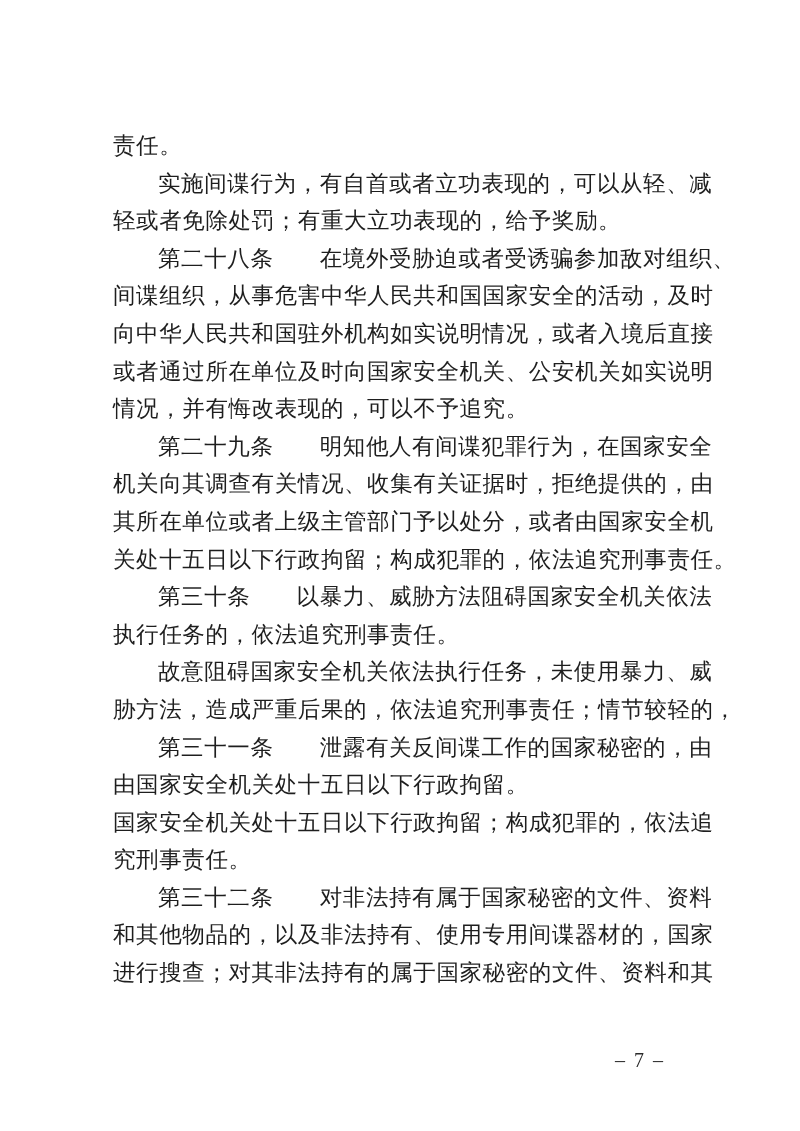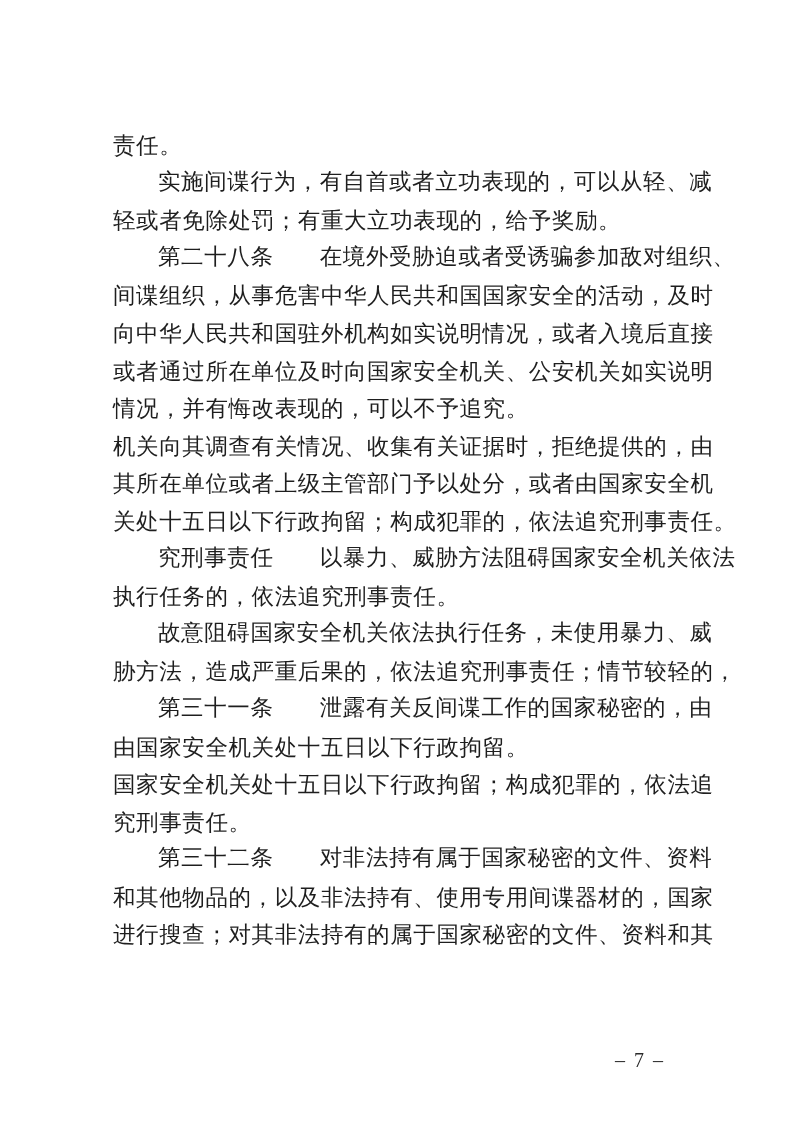--- a/index.html
+++ b/index.html
@@ -26,21 +26,20 @@
   .line {
     height: 37.6px;
     line-height: 37.6px;
     font-size: 22.5px;
     letter-spacing: 0.6px;
     white-space: pre;
     text-align: left;
   }
   .line.indent {
     text-indent: 2em;
-    font-family: Liberation Mono, monospace;
   }
   .page-number {
     position: absolute;
     left: 590px;
     top: 1018px;
     width: 100px;
     height: 30px;
     line-height: 30px;
     text-align: center;
     font-size: 20px;
@@ -54,24 +53,25 @@
 <div class="page">
   <div class="text-block">
       <div class="line">责任。</div>
       <div class="line indent">实施间谍行为，有自首或者立功表现的，可以从轻、减</div>
       <div class="line">轻或者免除处罚；有重大立功表现的，给予奖励。</div>
       <div class="line indent">第二十八条　　在境外受胁迫或者受诱骗参加敌对组织、</div>
       <div class="line">间谍组织，从事危害中华人民共和国国家安全的活动，及时</div>
       <div class="line">向中华人民共和国驻外机构如实说明情况，或者入境后直接</div>
       <div class="line">或者通过所在单位及时向国家安全机关、公安机关如实说明</div>
       <div class="line">情况，并有悔改表现的，可以不予追究。</div>
+      <div class="line indent">第二十九条　　明知他人有间谍犯罪行为，在国家安全</div>
       <div class="line">机关向其调查有关情况、收集有关证据时，拒绝提供的，由</div>
       <div class="line">其所在单位或者上级主管部门予以处分，或者由国家安全机</div>
       <div class="line">关处十五日以下行政拘留；构成犯罪的，依法追究刑事责任。</div>
-      <div class="line indent">究刑事责任　　以暴力、威胁方法阻碍国家安全机关依法</div>
+      <div class="line indent">第三十条　　以暴力、威胁方法阻碍国家安全机关依法</div>
       <div class="line">执行任务的，依法追究刑事责任。</div>
       <div class="line indent">故意阻碍国家安全机关依法执行任务，未使用暴力、威</div>
       <div class="line">胁方法，造成严重后果的，依法追究刑事责任；情节较轻的，</div>
       <div class="line indent">第三十一条　　泄露有关反间谍工作的国家秘密的，由</div>
       <div class="line">由国家安全机关处十五日以下行政拘留。</div>
       <div class="line">国家安全机关处十五日以下行政拘留；构成犯罪的，依法追</div>
       <div class="line">究刑事责任。</div>
       <div class="line indent">第三十二条　　对非法持有属于国家秘密的文件、资料</div>
       <div class="line">和其他物品的，以及非法持有、使用专用间谍器材的，国家</div>
       <div class="line">进行搜查；对其非法持有的属于国家秘密的文件、资料和其</div>

